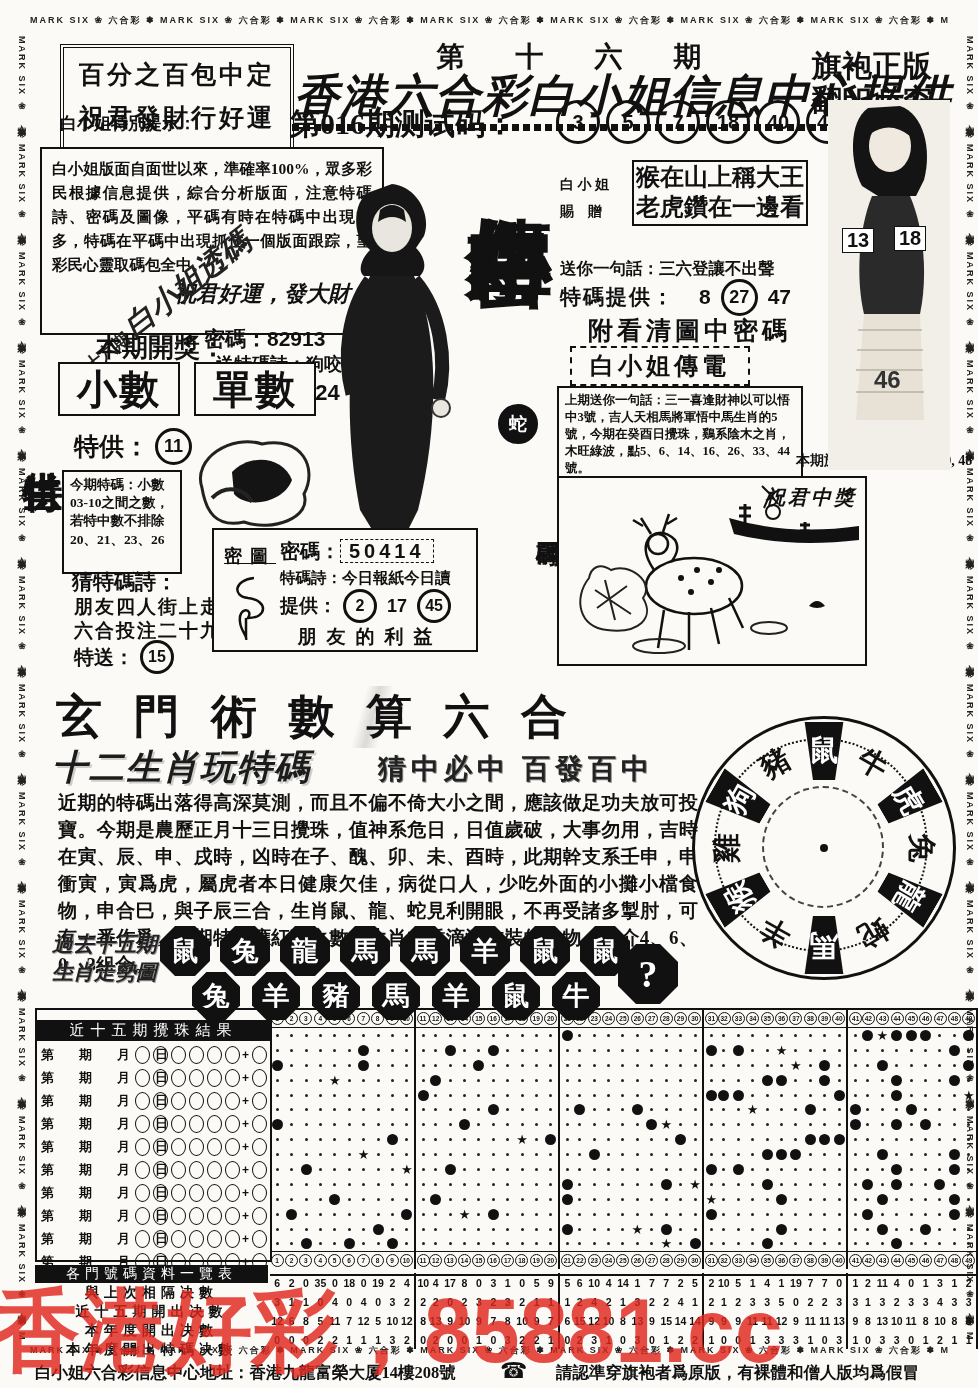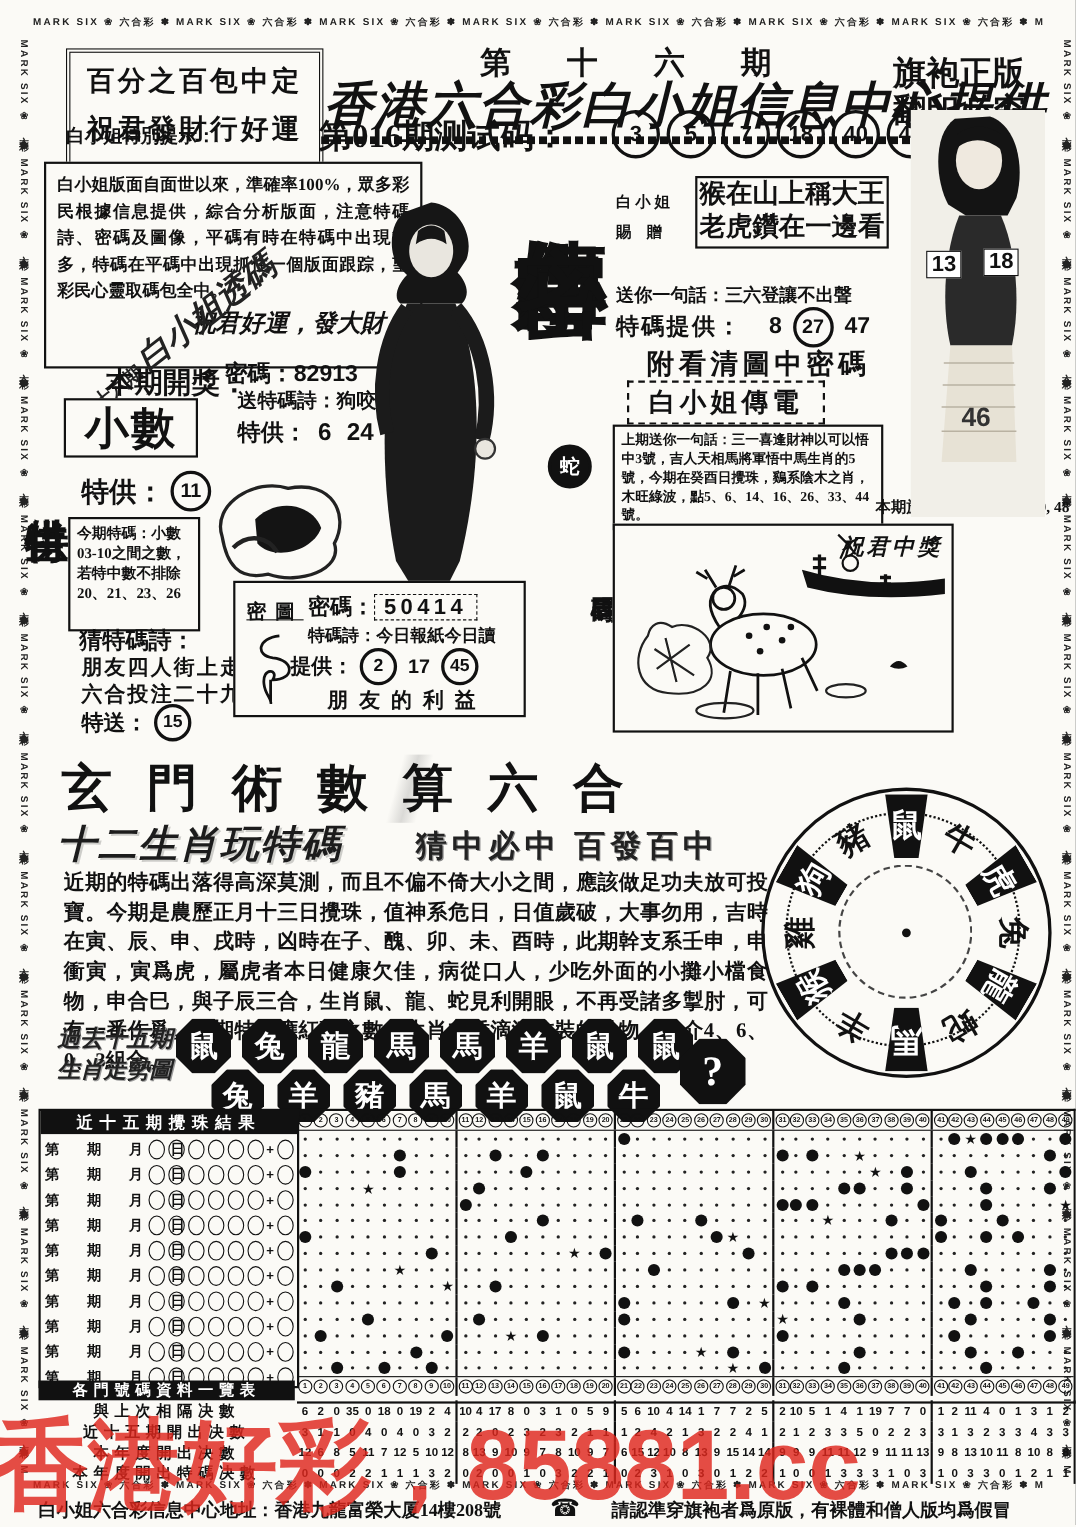--- a/index.html
+++ b/index.html
@@ -33,21 +33,21 @@
   .chip{position:absolute;left:50%;top:50%;width:46px;height:58px;margin:-29px 0 0 -23px;
         display:flex;align-items:center;justify-content:center;
         font:700 29px "Liberation Serif",serif;}
   .chip.k{background:#111;color:#fff;clip-path:polygon(8% 0,92% 0,74% 100%,26% 100%);}
   .chip.w{color:#111;}
   .oct{display:flex;align-items:center;justify-content:center;background:#111;color:#fff;
        font:700 27px "Liberation Serif",serif;
        clip-path:polygon(30% 0,70% 0,100% 30%,100% 70%,70% 100%,30% 100%,0 70%,0 30%);}
   
   .blackbar{background:#111;color:#fff;display:flex;align-items:center;justify-content:center;
-            font-weight:700;font-family:"Liberation Serif",serif;}
+            font-weight:400;font-family:"Liberation Serif",serif;margin-top:10px;}
   .rt-row{display:flex;align-items:center;height:23px;font:700 13px "Liberation Serif",serif;}
   .rt-label{width:92px;letter-spacing:6px;white-space:nowrap;}
   .oc{width:13px;height:16px;border:1.5px solid #111;border-radius:50%;display:inline-block;
       margin:0 1.5px;flex:none;}
   .rt-plus{font:700 12px "Liberation Sans",sans-serif;margin:0 1px;}
   .hdrrow,.dotrow,.numrow{display:grid;grid-template-columns:repeat(49,1fr);}
   .hdrrow{height:17px;}
   .dotrow{height:14.9px;}
   .numrow{height:19px;font:700 10.5px "Liberation Sans",sans-serif;}
   .cell{width:100%;height:100%;display:flex;align-items:center;justify-content:center;}
@@ -122,20 +122,21 @@
         <span class="nplain">6</span>
         <span class="nplain">24</span>
         <span class="circ c34">31</span>
         <span class="circ c34">42</span>
       </span>
   </div>
 
   <div class="abs bold" style="left:96px;top:330px;font-size:26px;">本期開獎：</div>
   <div class="abs" id="draw-results" style="left:58px;top:362px;width:268px;display:flex;gap:14px;">
       <div class="box" style="width: 118px; height: 50px; display: flex; align-items: center; justify-content: center; font: 900 40px &quot;Liberation Sans&quot;, sans-serif; letter-spacing: 2px;">小數</div>
+      <div class="box" style="width: 118px; height: 50px; display: flex; align-items: center; justify-content: center; font: 900 40px &quot;Liberation Sans&quot;, sans-serif; letter-spacing: 2px;">單數</div>
     </div>
   <div class="abs numsrow" style="left:74px;top:428px;height:36px;">
     <span class="bold" style="font-size:25px;">特供：</span>
     <span class="numsrow" id="draw-supply" style="font-size:20px;">
         <span class="circ c34">11</span>
       </span>
   </div>
 
   <div class="abs box" style="left:62px;top:470px;width:104px;height:92px;padding:4px 6px;">
     <div class="bold" style="font-size:13.5px;line-height:1.35;">今期特碼：小數03-10之間之數，若特中數不排除20、21、23、26</div>
@@ -182,21 +183,21 @@
     <div class="abs bold" style="left:10px;top:14px;font-size:18px;letter-spacing:8px;text-decoration:underline;">密圖</div>
     <svg class="abs" style="left:10px;top:44px;" width="48" height="66" viewBox="0 0 48 66">
       <path d="M30,4 C10,6 8,22 24,24 C44,26 44,44 24,44 C30,34 14,32 16,48 C17,58 24,62 22,66 M22,44 L22,64" fill="none" stroke="#111" stroke-width="2.5"></path>
     </svg>
     <div class="abs bold" style="left:66px;top:8px;font-size:20px;">
       <span>密碼：</span><span class="sans" style="border:1.5px dashed #111;padding:0 8px;letter-spacing:4px;">50414</span>
     </div>
     <div class="abs bold" style="left:66px;top:38px;font-size:15.5px;">
       <span>特碼詩：</span><span>今日報紙今日讀</span>
     </div>
-    <div class="abs numsrow" style="left:50px;top:60px;height:32px;">
+    <div class="abs numsrow" style="left:66px;top:60px;height:32px;">
       <span class="bold" style="font-size:19px;">提供：</span>
       <span class="numsrow" id="mi-supply" style="font-size:18px;">
           <span class="circ c28">2</span>
           <span class="nplain">17</span>
           <span class="circ c28">45</span>
         </span>
     </div>
     <div class="abs bold" style="left:66px;top:94px;width:180px;text-align:center;font-size:19px;letter-spacing:10px;">朋友的利益</div>
   </div>
 

